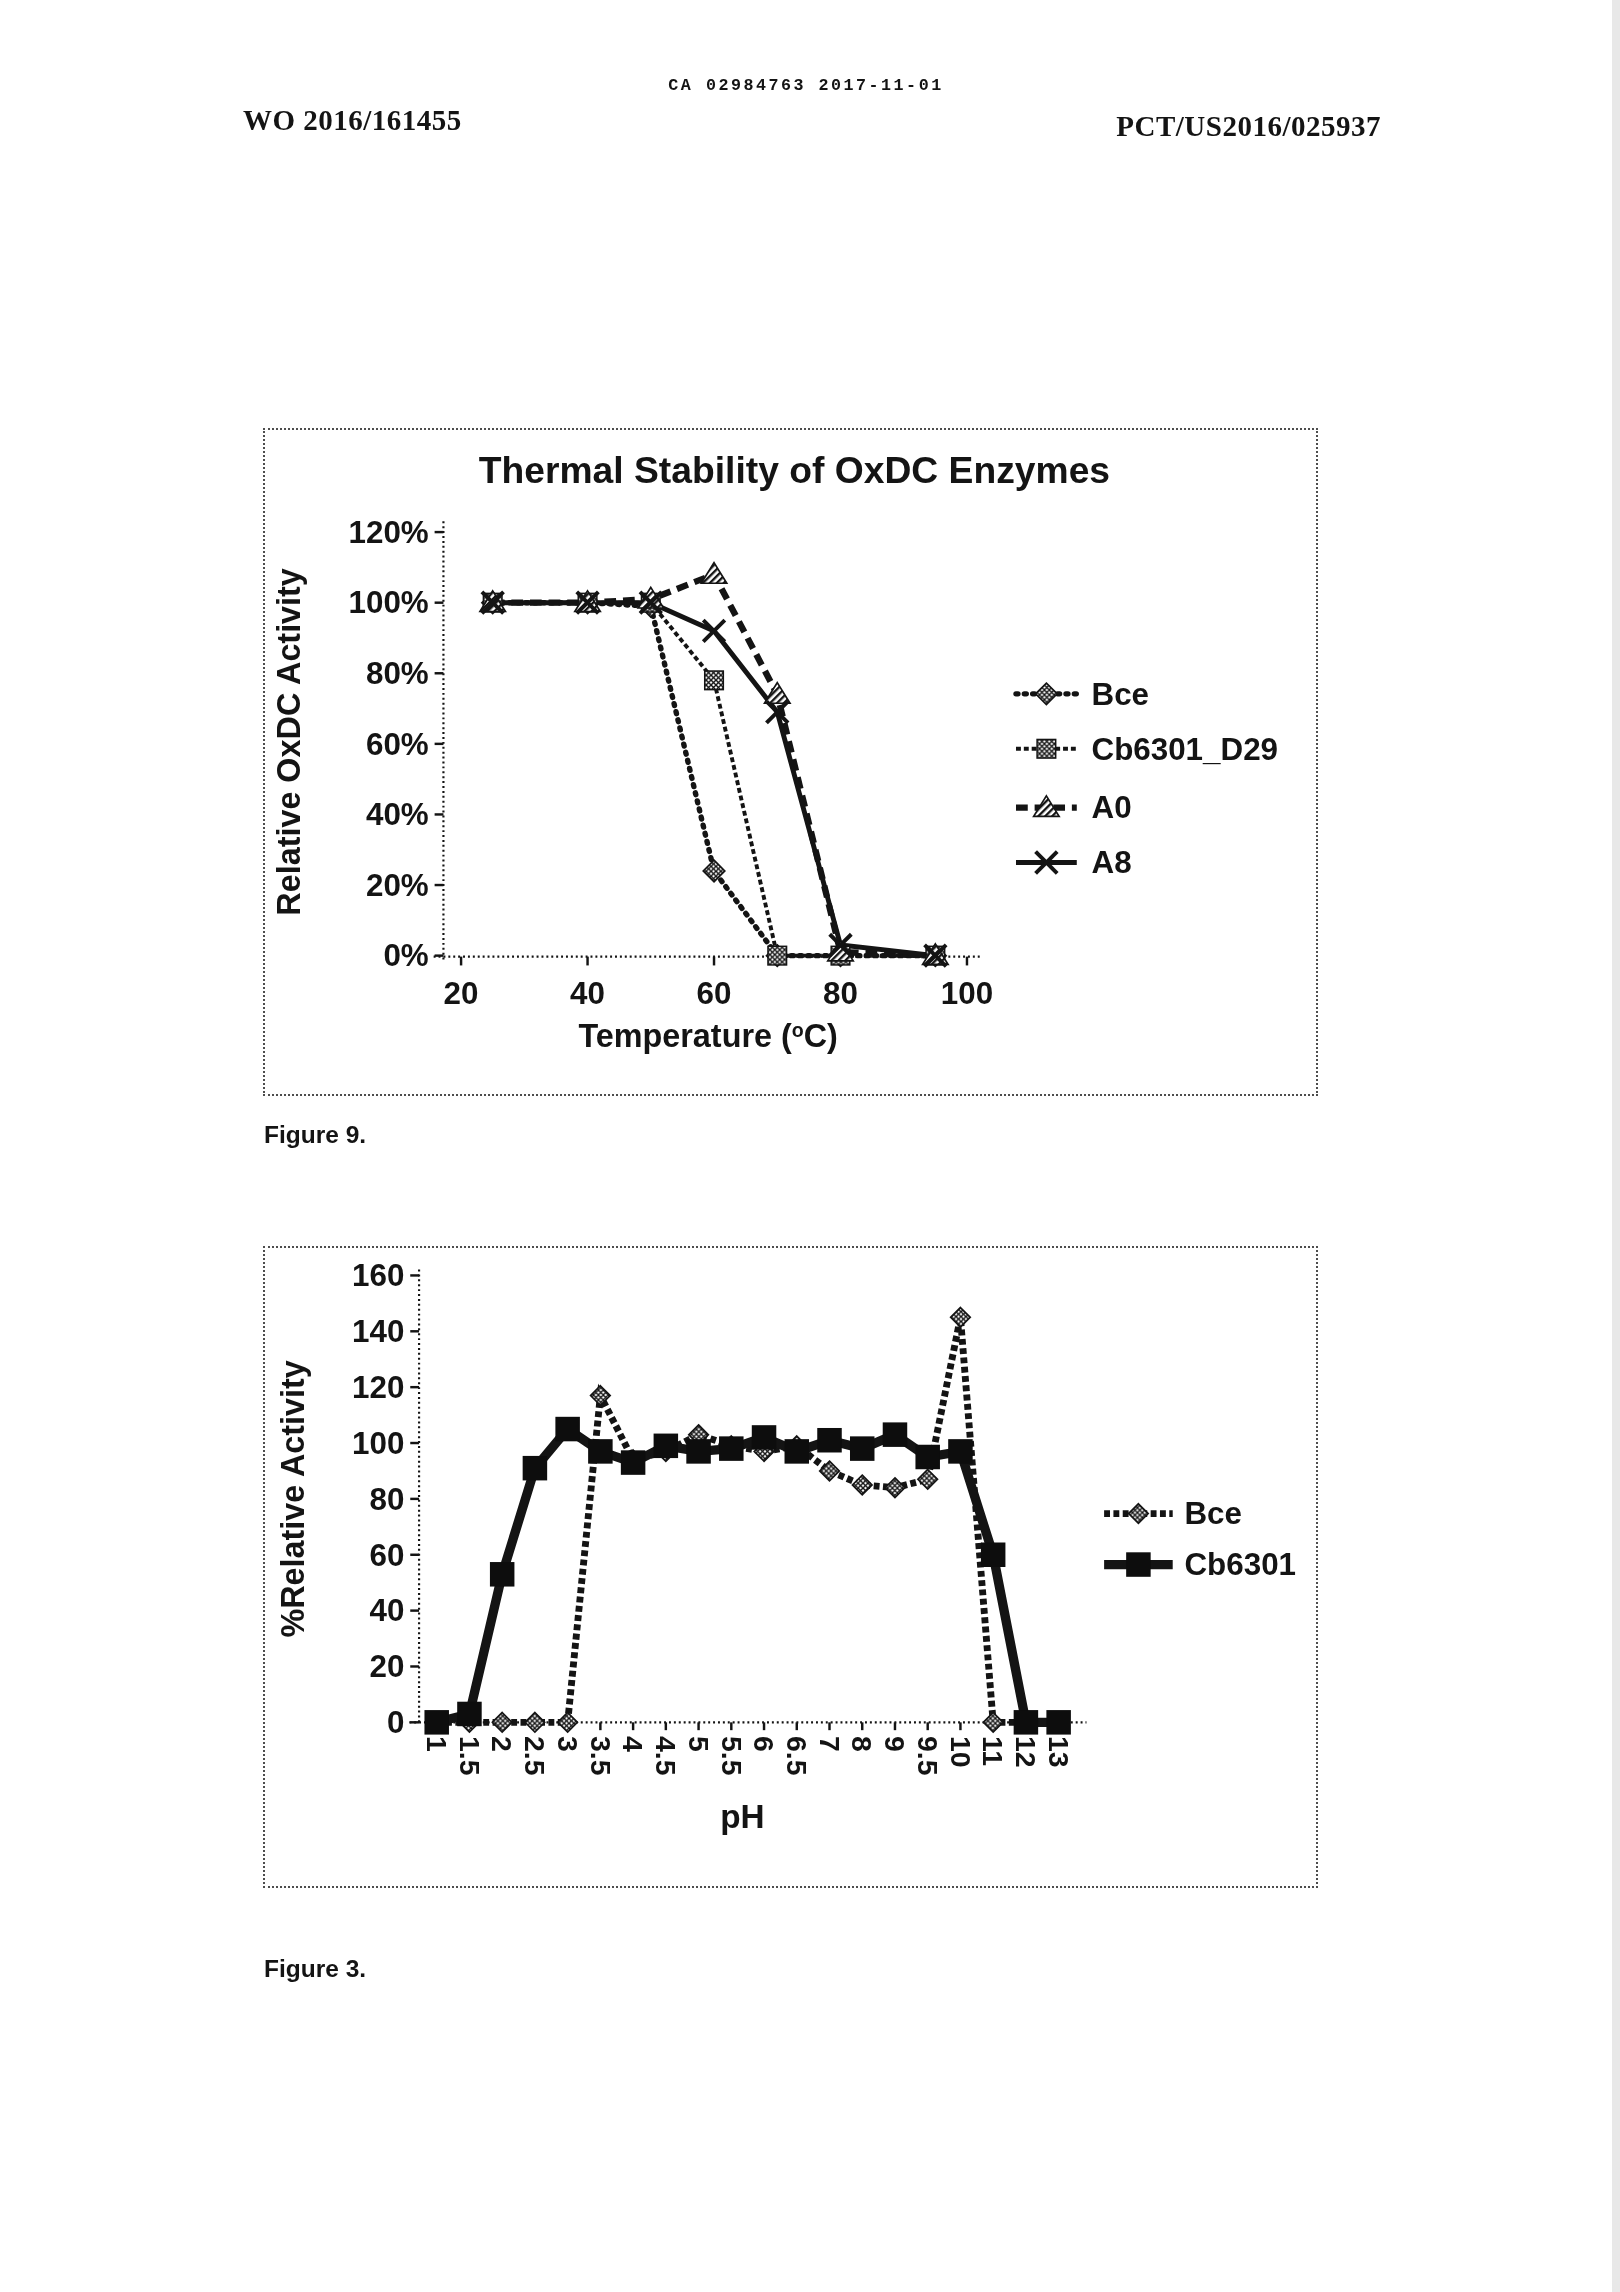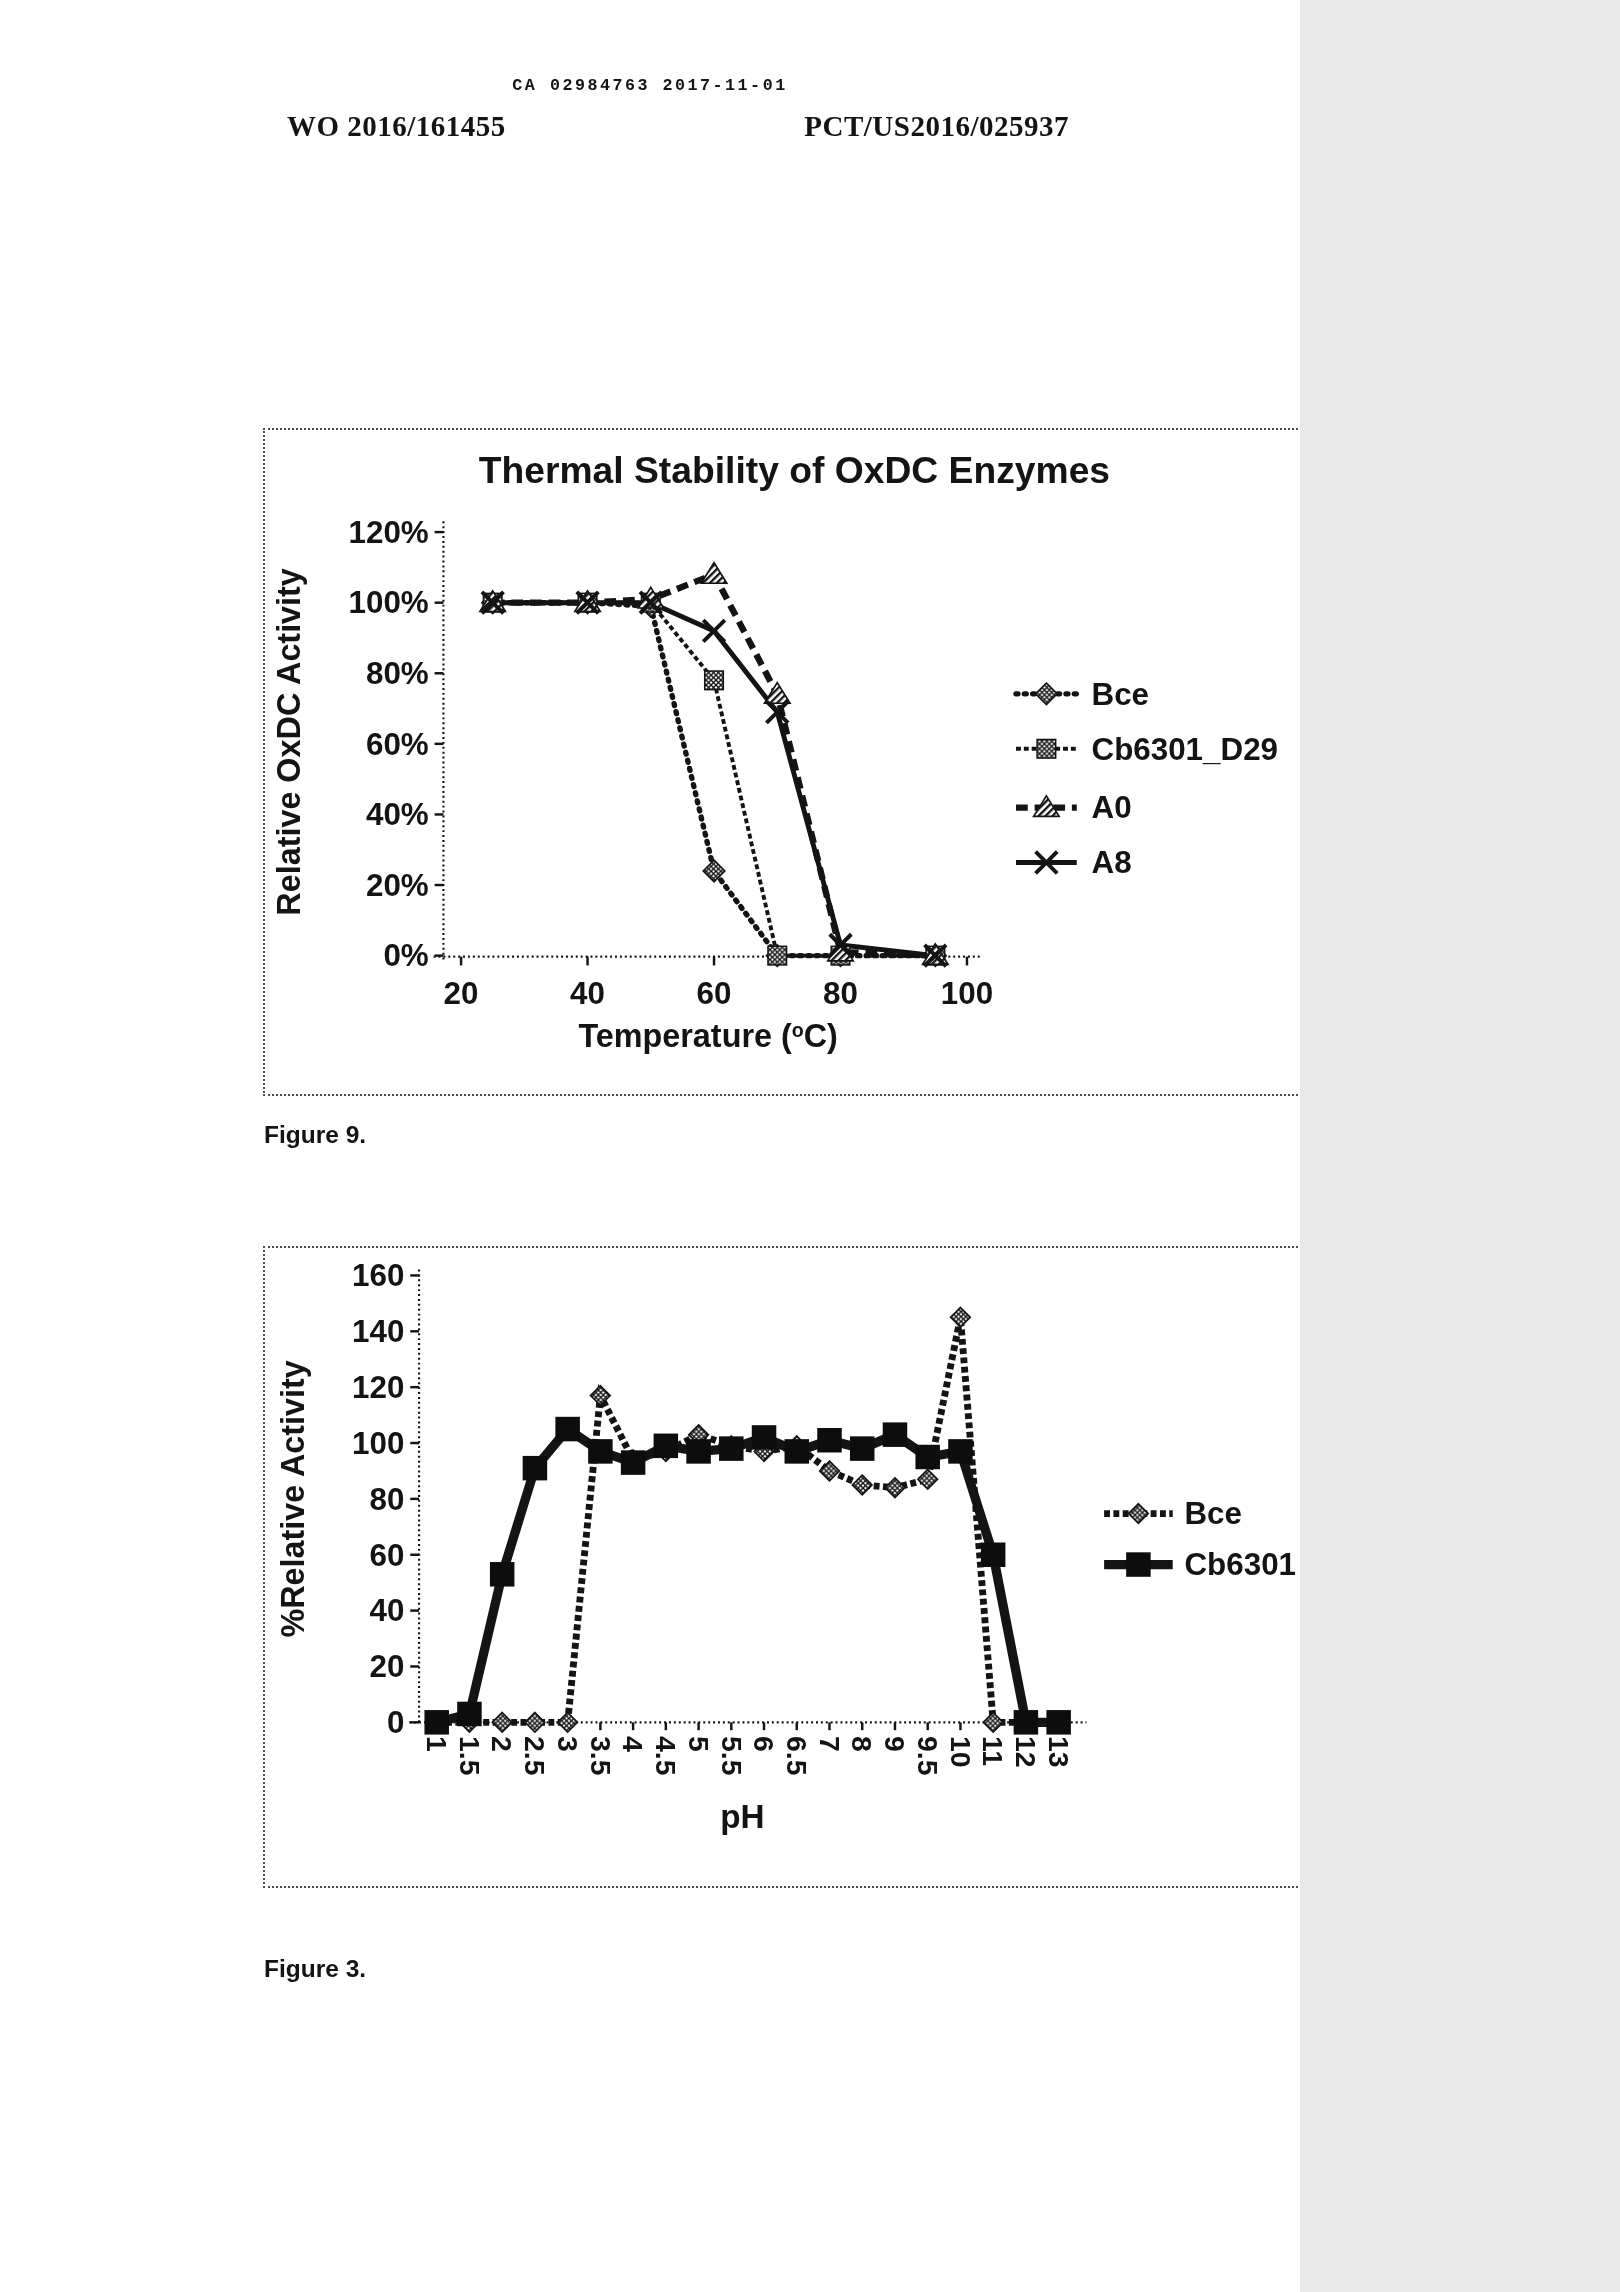--- a/index.html
+++ b/index.html
@@ -1,21 +1,21 @@
 <!DOCTYPE html>
 <html><head>
 <meta charset="utf-8">
 <style>
   html,body{margin:0;padding:0;background:#e8e8e8;}
-  .page{position:relative;width:1300px;height:2293px;background:#ffffff;overflow:hidden;
+  .page{position:relative;width:1612px;height:2293px;background:#ffffff;overflow:hidden;
         font-family:"Liberation Sans","DejaVu Sans",sans-serif;color:#141414;}
   .hdr-ca{position:absolute;top:76px;left:0;width:100%;text-align:center;
           font:bold 16.7px "Liberation Mono","DejaVu Sans Mono",monospace;letter-spacing:2.5px;}
-  .hdr-wo{position:absolute;top:110px;left:243px;
-          font:bold 29px "Liberation Serif","DejaVu Serif",serif;letter-spacing:0.5px;margin-left:44px;}
+  .hdr-wo{position:absolute;top:104px;left:243px;
+          font:bold 29px "Liberation Serif","DejaVu Serif",serif;letter-spacing:0.5px;}
   .hdr-pct{position:absolute;top:110px;right:231px;
            font:bold 29px "Liberation Serif","DejaVu Serif",serif;letter-spacing:0.5px;}
   .hdr-page{position:absolute;top:180px;left:0;width:100%;text-align:center;
             font:21.6px "Liberation Mono","DejaVu Sans Mono",monospace;letter-spacing:4.9px;}
   .figbox{position:absolute;left:263px;width:1051px;background:#fff;border:2px dotted #4d4d4d;}
   .figbox.f2{top:428px;height:664px;}
   .figbox.f3{top:1246px;height:638px;}
   .figbox svg{position:absolute;left:0;top:0;width:100%;height:100%;}
   svg text{font-family:"Liberation Sans","DejaVu Sans",sans-serif;font-weight:bold;fill:#141414;}
   .caption{position:absolute;left:264px;font:bold 24.5px "Liberation Sans","DejaVu Sans",sans-serif;}

